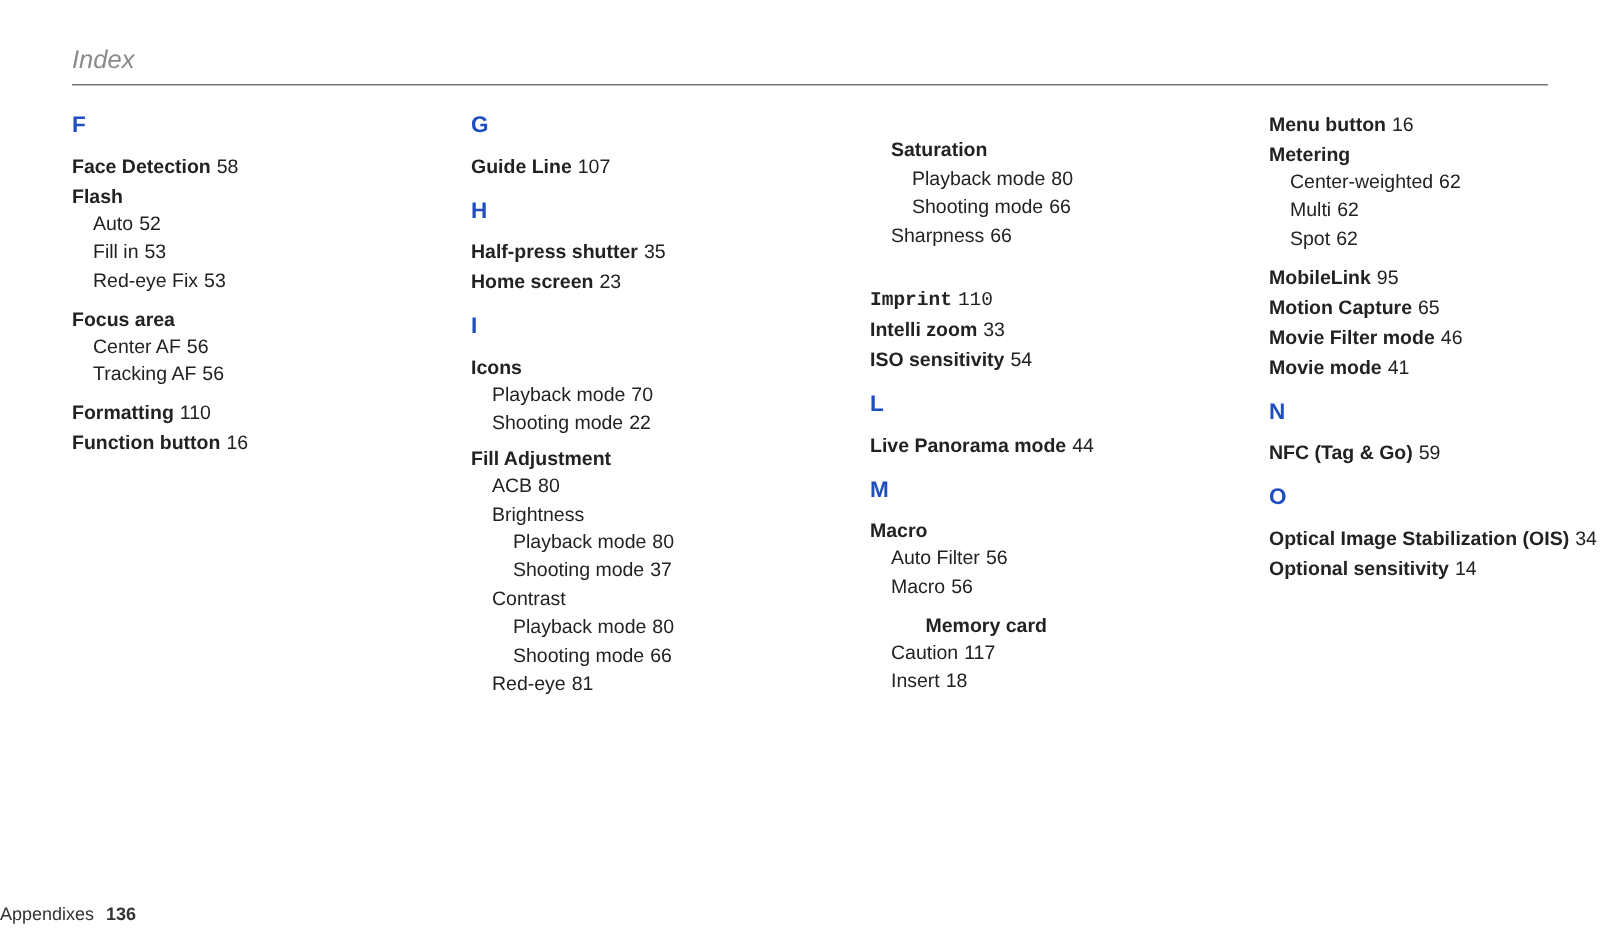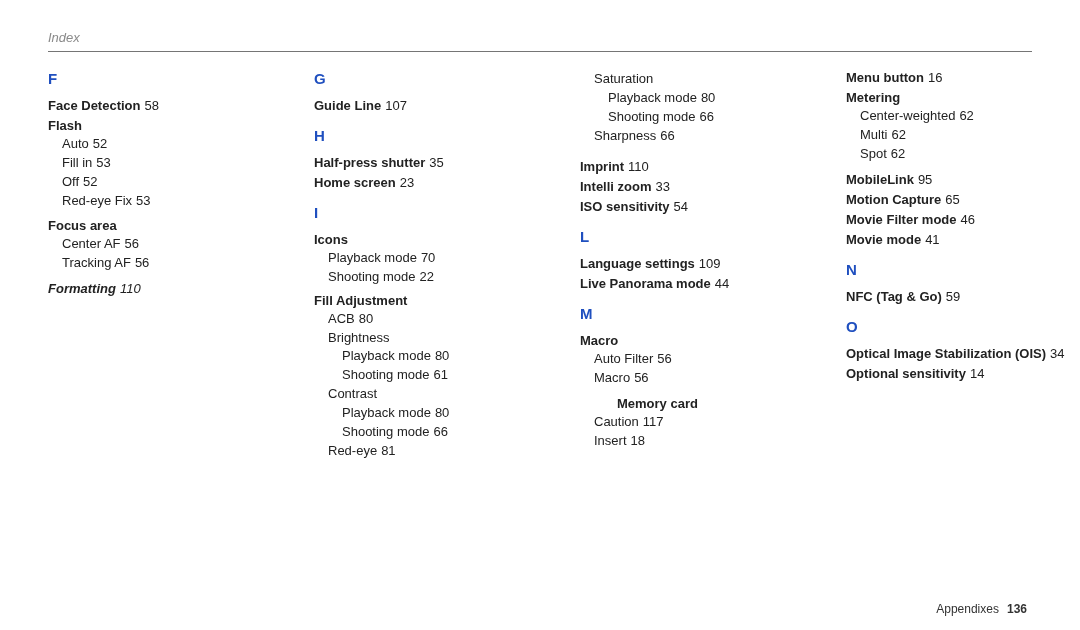--- a/index.html
+++ b/index.html
@@ -13,21 +13,21 @@
     background: #fff;
   }
   .page {
     box-sizing: border-box;
     width: 1080px;
     height: 630px;
     padding: 30px 48px 16px 48px;
     position: relative;
   }
   .page-title {
-    font-size: 13px;
+    font-size: 17px;
     color: #8a8a8a;
     font-weight: 400;
     margin-bottom: 6px;
     font-style: italic;
   }
   .rule {
     border: none;
     border-top: 1px solid #757575;
     margin: 0 0 18px 0;
   }
@@ -61,21 +61,21 @@
   .subsub {
     margin-left: 28px;
     line-height: 1.45;
   }
   .subsub .pg { margin-left: 4px; }
   .footer {
     position: absolute;
     bottom: 14px;
     left: 0;
     width: 1027px;
-    text-align: right;
+    text-align: left;
     font-size: 12px;
     color: #333;
   }
   .footer .sec { margin-right: 8px; }
   .footer .num { font-weight: 700; }
 </style>
 </head>
 <body>
 
 <div class="page">
@@ -88,31 +88,33 @@
     <div class="col">
       <div class="letter first">F</div>
 
       <div class="entry-bold">
         <span>Face Detection</span><span class="pg">58</span>
       </div>
 
       <div class="entry-bold">Flash</div>
       <div class="sub"><span>Auto</span><span class="pg">52</span></div>
       <div class="sub"><span>Fill in</span><span class="pg">53</span></div>
-      <div class="sub"><span>Off</span><span class="pg">52</span></div>
       <div class="sub"><span>Red-eye Fix</span><span class="pg">53</span></div>
 
       <div class="entry-bold" style="margin-top:8px;">Focus area</div>
       <div class="sub"><span>Center AF</span><span class="pg">56</span></div>
       <div class="sub"><span>Tracking AF</span><span class="pg">56</span></div>
 
-      <div class="entry-bold" style="margin-top:8px;font-style:italic;">
+      <div class="entry-bold" style="margin-top:8px;">
         <span>Formatting</span><span class="pg">110</span>
       </div>
 
+      <div class="entry-bold">
+        <span>Function button</span><span class="pg">16</span>
+      </div>
     </div>
 
     <div class="col">
       <div class="letter first">G</div>
       <div class="entry-bold">
         <span>Guide Line</span><span class="pg">107</span>
       </div>
 
       <div class="letter">H</div>
       <div class="entry-bold">
@@ -124,47 +126,44 @@
 
       <div class="letter">I</div>
       <div class="entry-bold">Icons</div>
       <div class="sub"><span>Playback mode</span><span class="pg">70</span></div>
       <div class="sub"><span>Shooting mode</span><span class="pg">22</span></div>
 
       <div class="entry-bold" style="margin-top:6px;">Fill Adjustment</div>
       <div class="sub"><span>ACB</span><span class="pg">80</span></div>
       <div class="sub">Brightness</div>
       <div class="subsub"><span>Playback mode</span><span class="pg">80</span></div>
-      <div class="subsub"><span>Shooting mode</span><span class="pg">61</span></div>
+      <div class="subsub"><span>Shooting mode</span><span class="pg">37</span></div>
       <div class="sub">Contrast</div>
       <div class="subsub"><span>Playback mode</span><span class="pg">80</span></div>
       <div class="subsub"><span>Shooting mode</span><span class="pg">66</span></div>
       <div class="sub"><span>Red-eye</span><span class="pg">81</span></div>
     </div>
 
     <div class="col">
-      <div class="sub" style="margin-top:0;">Saturation</div>
+      <div class="sub" style="margin-top:16px;font-weight:bold;">Saturation</div>
       <div class="subsub"><span>Playback mode</span><span class="pg">80</span></div>
       <div class="subsub"><span>Shooting mode</span><span class="pg">66</span></div>
       <div class="sub"><span>Sharpness</span><span class="pg">66</span></div>
 
-      <div class="entry-bold" style="margin-top:14px;">
+      <div class="entry-bold" style="margin-top:26px;font-family:Liberation Mono, monospace;">
         <span>Imprint</span><span class="pg">110</span>
       </div>
       <div class="entry-bold">
         <span>Intelli zoom</span><span class="pg">33</span>
       </div>
       <div class="entry-bold">
         <span>ISO sensitivity</span><span class="pg">54</span>
       </div>
 
       <div class="letter">L</div>
-      <div class="entry-bold">
-        <span>Language settings</span><span class="pg">109</span>
-      </div>
       <div class="entry-bold">
         <span>Live Panorama mode</span><span class="pg">44</span>
       </div>
 
       <div class="letter">M</div>
       <div class="entry-bold">Macro</div>
       <div class="sub"><span>Auto Filter</span><span class="pg">56</span></div>
       <div class="sub"><span>Macro</span><span class="pg">56</span></div>
 
       <div class="entry-bold" style="margin-top:8px;padding-left:37px;">Memory card</div>

